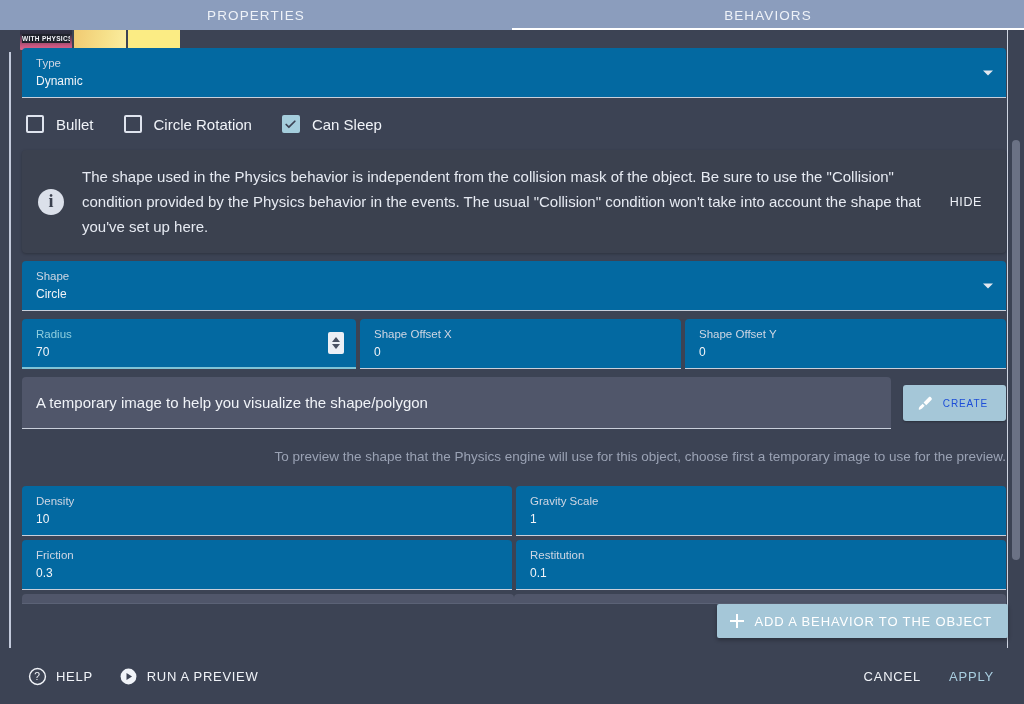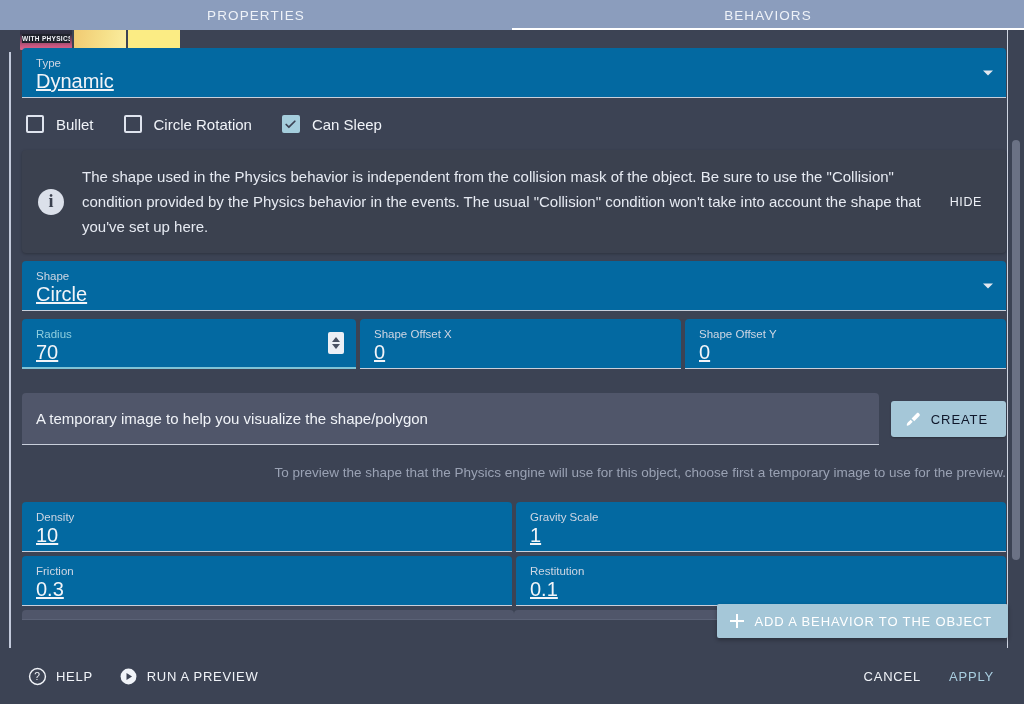--- a/index.html
+++ b/index.html
@@ -87,22 +87,22 @@
     border-radius: 4px 4px 0 0;
     position: relative;
     padding: 8px 12px 5px 14px;
     border-bottom: 1px solid #c9cfdb;
   }
   .field .lbl {
     font-size: 11.5px; color: #cfd6e3; line-height: 14px;
     white-space: nowrap; overflow: hidden;
   }
   .field .val {
-    font-size: 20px; color: #f2f4f8; line-height: 22px;
-    white-space: nowrap; overflow: hidden; text-decoration: underline;
+    font-size: 12px; color: #f2f4f8; line-height: 22px;
+    white-space: nowrap; overflow: hidden;
   }
   .field.focused { border-bottom: 2px solid #7fc3d6; padding-bottom: 4px; }
   .field.focused .lbl { color: #8fcede; }
 
   .row { display: flex; }
   .row.gap2 > .field { margin-right: 4px; }
   .row.gap2 > .field:last-child { margin-right: 0; }
 
   
   .select-arrow {
@@ -175,40 +175,40 @@
   }
   .hidebtn {
     font-size: 12.5px; letter-spacing: .6px;
     color: #eef1f7; cursor: pointer;
     padding: 6px 10px; margin-left: 10px;
     white-space: nowrap;
     align-self: center;
   }
 
   
-  .temprow { display: flex; align-items: stretch; margin-top: 24px; }
+  .temprow { display: flex; align-items: stretch; margin-top: 8px; }
   .tempfield {
     flex: 1 1 auto;
     background: #50566a;
     border-radius: 4px 4px 0 0;
     border-bottom: 1px solid #c9cfdb;
     display: flex; align-items: center;
     padding: 0 14px;
     min-height: 52px;
   }
   .tempfield .val { font-size: 15px; color: #f0f3f8; }
   .createbtn {
     margin-left: 12px;
     align-self: center;
     background: #a5c7d8;
-    color: #0f172a;
+    color: #1d4ed8;
     border: none; border-radius: 3px;
     height: 36px; padding: 0 18px 0 14px;
     display: flex; align-items: center;
-    font-size: 13px; letter-spacing: .9px;
+    font-size: 10px; letter-spacing: .9px;
     cursor: pointer;
     box-shadow: 0 1px 2px rgba(0,0,0,.3);
     font-family: "Liberation Sans", sans-serif;
   }
   .createbtn svg { margin-right: 9px; }
 
   .hint {
     text-align: right;
     font-size: 13.5px; color: #9aa2b4;
     margin-top: 20px;

